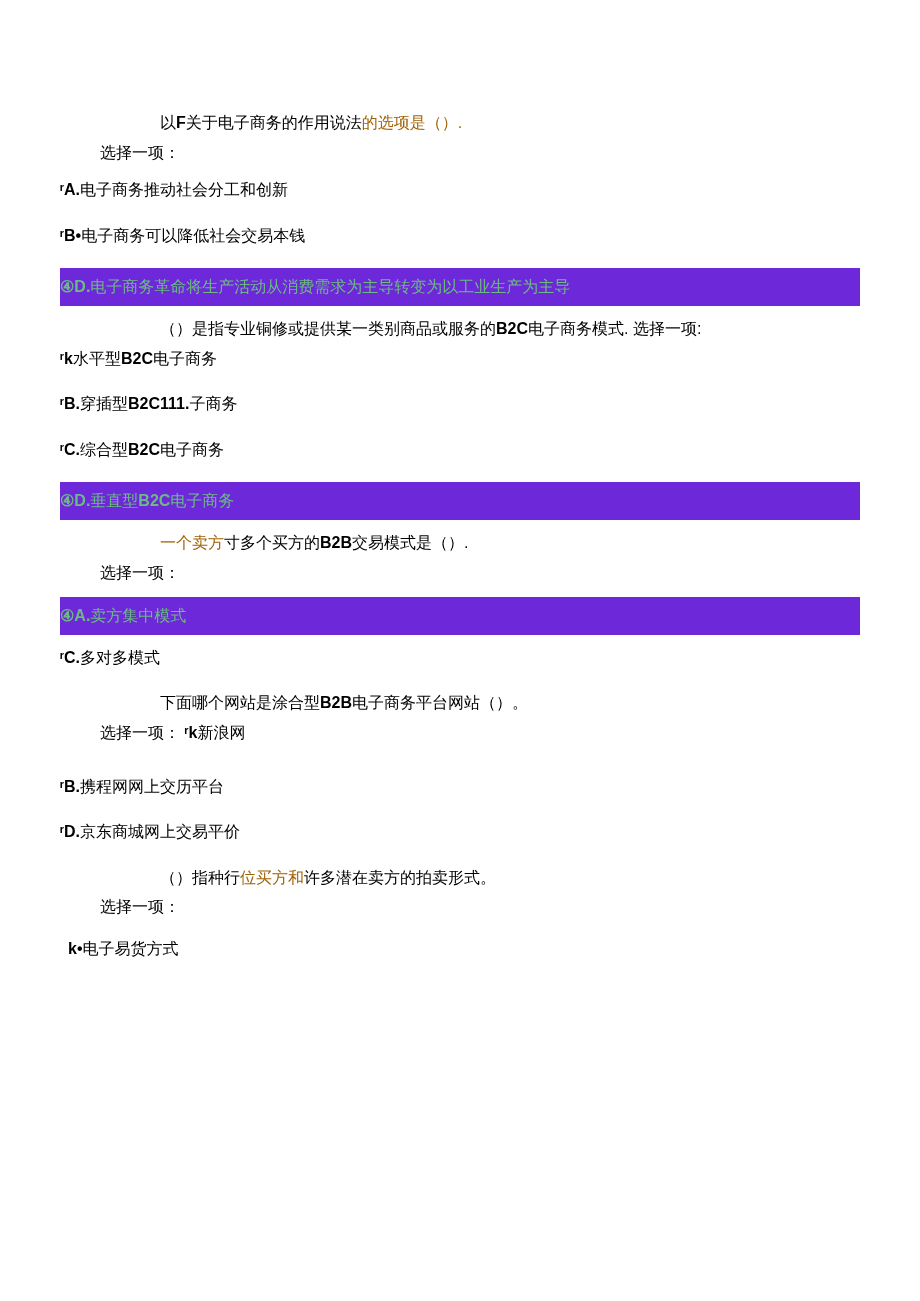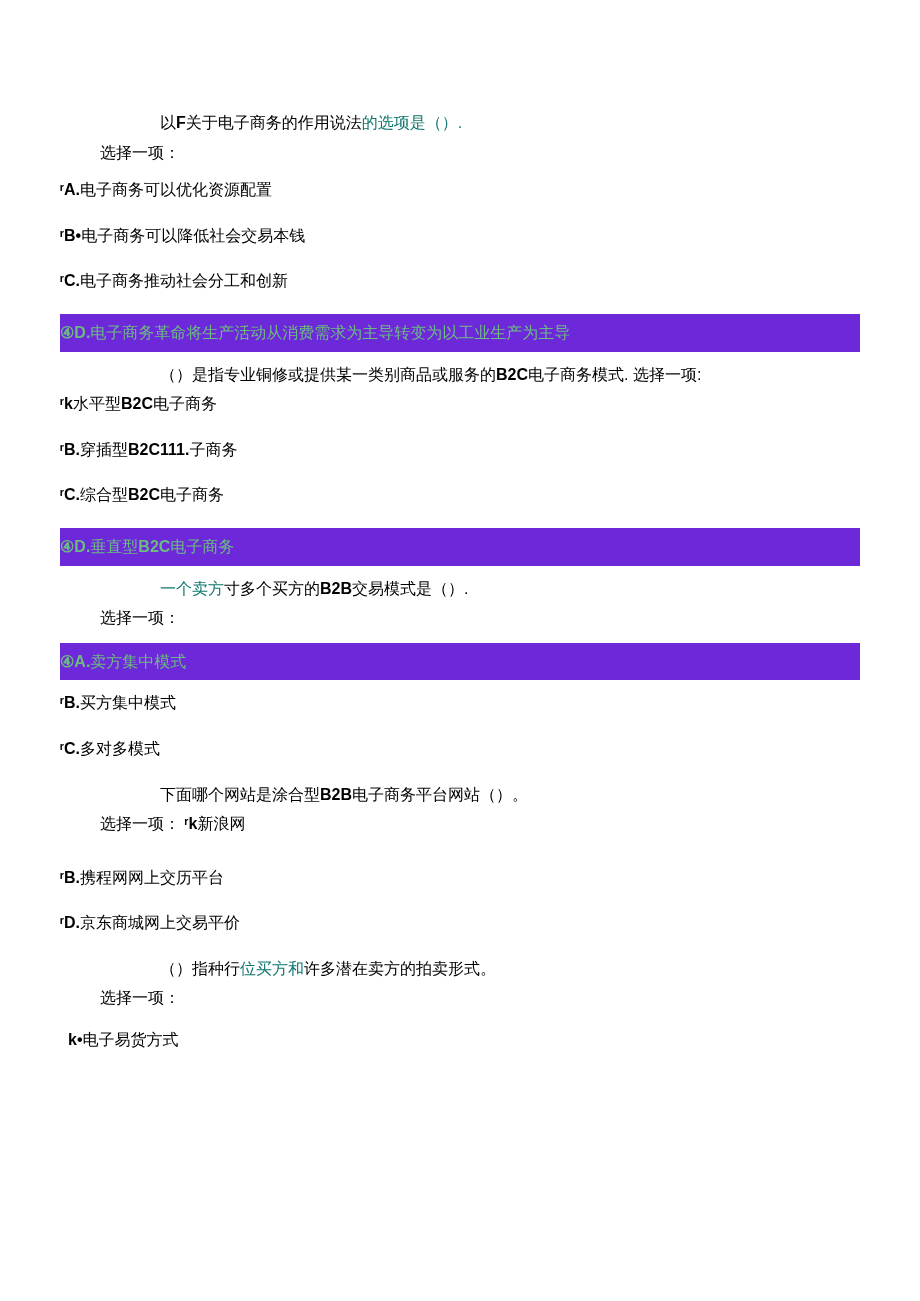--- a/index.html
+++ b/index.html
@@ -23,45 +23,42 @@
       margin-bottom: 12px;
     }
     .option {
       margin: 0 0 20px 0;
     }
     .option-highlight {
       background: #6d28d9;
       padding: 6px 0;
       margin: 0 0 10px 0;
     }
-    .red { color: #0f766e; text-align: center; }
+    .red { color: #a16207; text-align: center; }
     .hl-green { color: #6bbb82; }
     .bold { font-weight: bold; }
     .inline-select { margin-left: 40px; margin-bottom: 28px; }
     .indent-1 { margin-left: 40px; }
     .indent-2 { margin-left: 60px; }
     .spacer-top { margin-top: 8px; }
   </style>
 </head>
 <body>
 
 <div class="doc">
 
   <div class="question-text">
     <span>以</span><span class="bold">F</span><span>关于电子商务的作用说法</span><span class="red">的选项是（）.</span>
   </div>
   <div class="select-prompt">选择一项：</div>
   <div class="option">
-    <span class="bold">ʳA.</span><span>电子商务可以优化资源配置</span>
+    <span class="bold">ʳA.</span><span>电子商务推动社会分工和创新</span>
   </div>
   <div class="option">
     <span class="bold">ʳB•</span><span>电子商务可以降低社会交易本钱</span>
-  </div>
-  <div class="option">
-    <span class="bold">ʳC.</span><span>电子商务推动社会分工和创新</span>
   </div>
   <div class="option-highlight">
     <span class="bold hl-green">④D.</span><span class="hl-green">电子商务革命将生产活动从消费需求为主导转变为以工业生产为主导</span>
   </div>
 
   <div class="question-text spacer-top">
     <span>（）是指专业铜修或提供某一类别商品或服务的</span><span class="bold">B2C</span><span>电子商务模式. 选择一项:</span>
   </div>
   <div class="option">
     <span class="bold">ʳk</span><span>水平型</span><span class="bold">B2C</span><span>电子商务</span>
@@ -75,23 +72,20 @@
   <div class="option-highlight">
     <span class="bold hl-green">④D.</span><span class="hl-green">垂直型</span><span class="bold hl-green">B2C</span><span class="hl-green">电子商务</span>
   </div>
 
   <div class="question-text">
     <span class="red">一个卖方</span><span>寸多个买方的</span><span class="bold">B2B</span><span>交易模式是（）.</span>
   </div>
   <div class="select-prompt">选择一项：</div>
   <div class="option-highlight">
     <span class="bold hl-green">④A.</span><span class="hl-green">卖方集中模式</span>
-  </div>
-  <div class="option">
-    <span class="bold">ʳB.</span><span>买方集中模式</span>
   </div>
   <div class="option">
     <span class="bold">ʳC.</span><span>多对多模式</span>
   </div>
 
   <div class="question-text spacer-top">
     <span>下面哪个网站是涂合型</span><span class="bold">B2B</span><span>电子商务平台网站（）。</span>
   </div>
   <div class="inline-select">
     <span>选择一项：</span>

